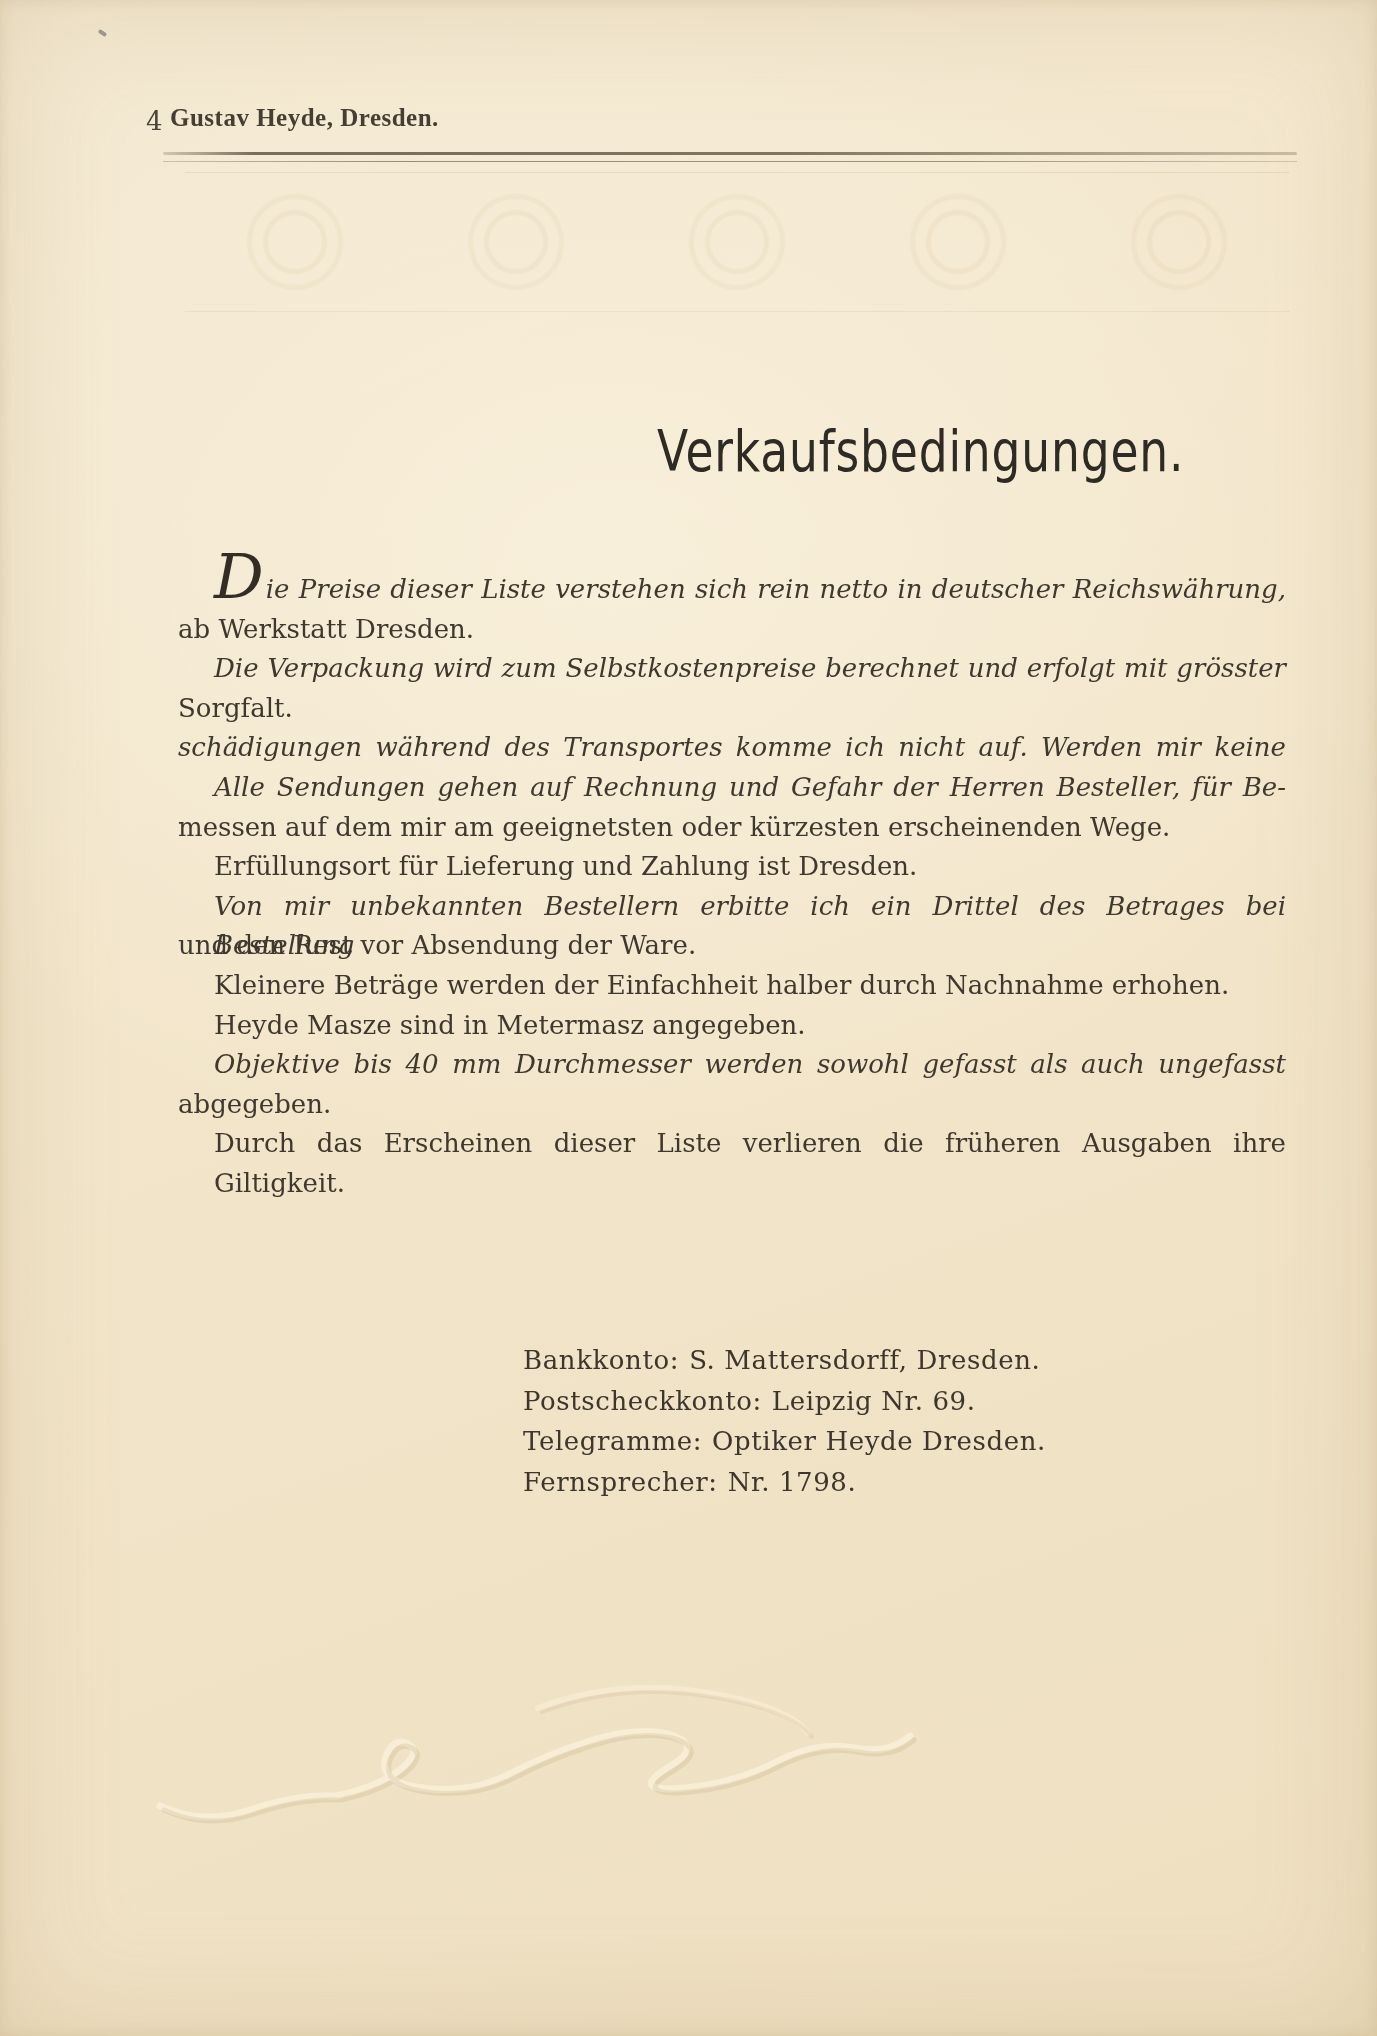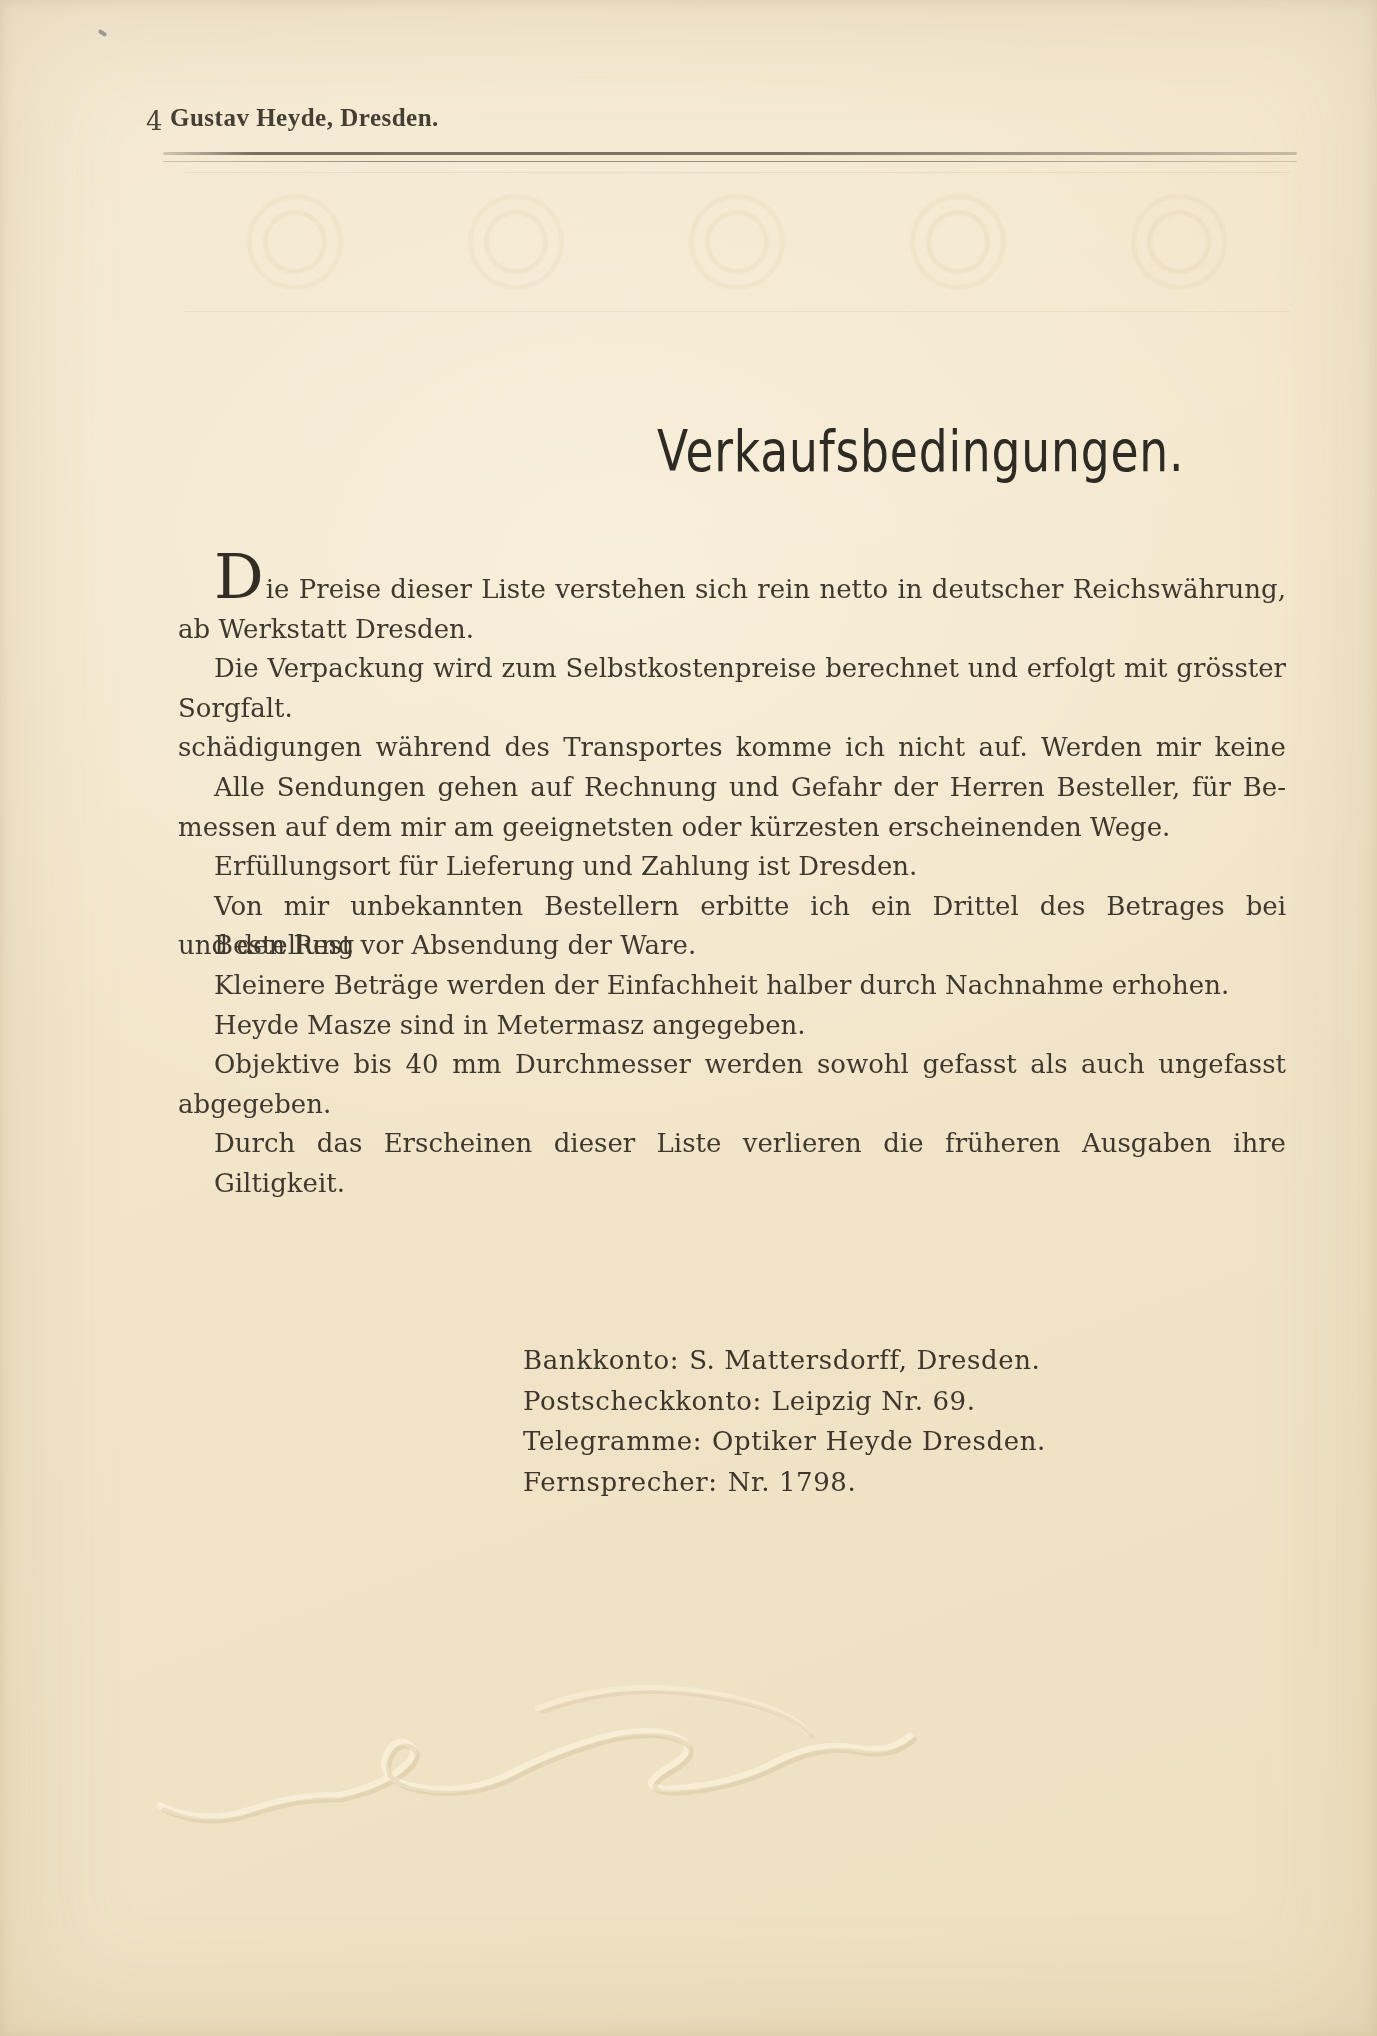--- a/index.html
+++ b/index.html
@@ -62,21 +62,21 @@
   
   .terms{
     position:absolute; left:178px; top:570px; width:1108px;
     font-size:26px; color:#3f382e;
   }
   .terms .line{
     line-height:39.6px; height:39.6px;
     text-align:justify; text-align-last:left;
     white-space:normal; overflow:visible;
   }
-  .terms .line.just{ text-align-last:justify; }
+  .terms .line.just{ text-align-last:justify;font-style:italic; }
   .terms .line.first{ padding-left:36px; }
   .dropcap{
     font-size:62px; line-height:0; letter-spacing:1px;
     color:#332d26; margin-right:1px;
   }
   
   .contact{
     position:absolute; left:497px; top:1340px;
     font-size:26px; color:#3d362c; letter-spacing:.6px;
   }

